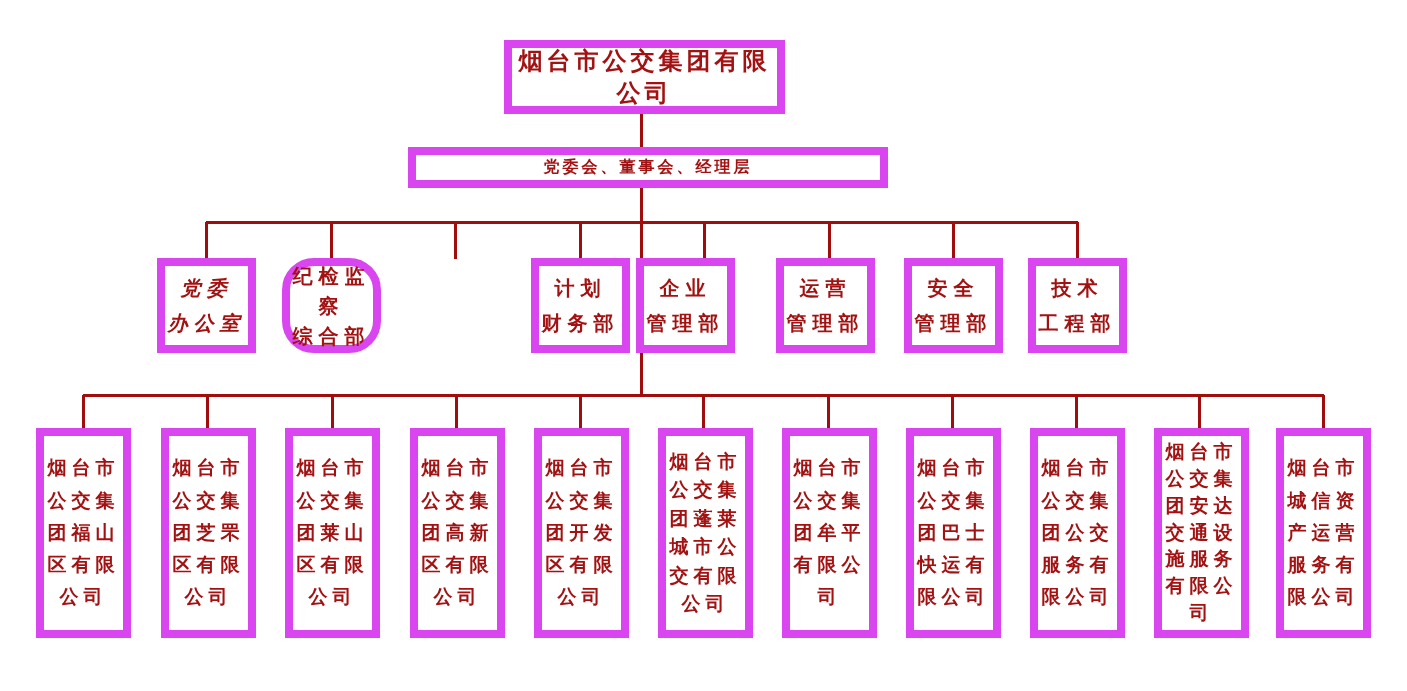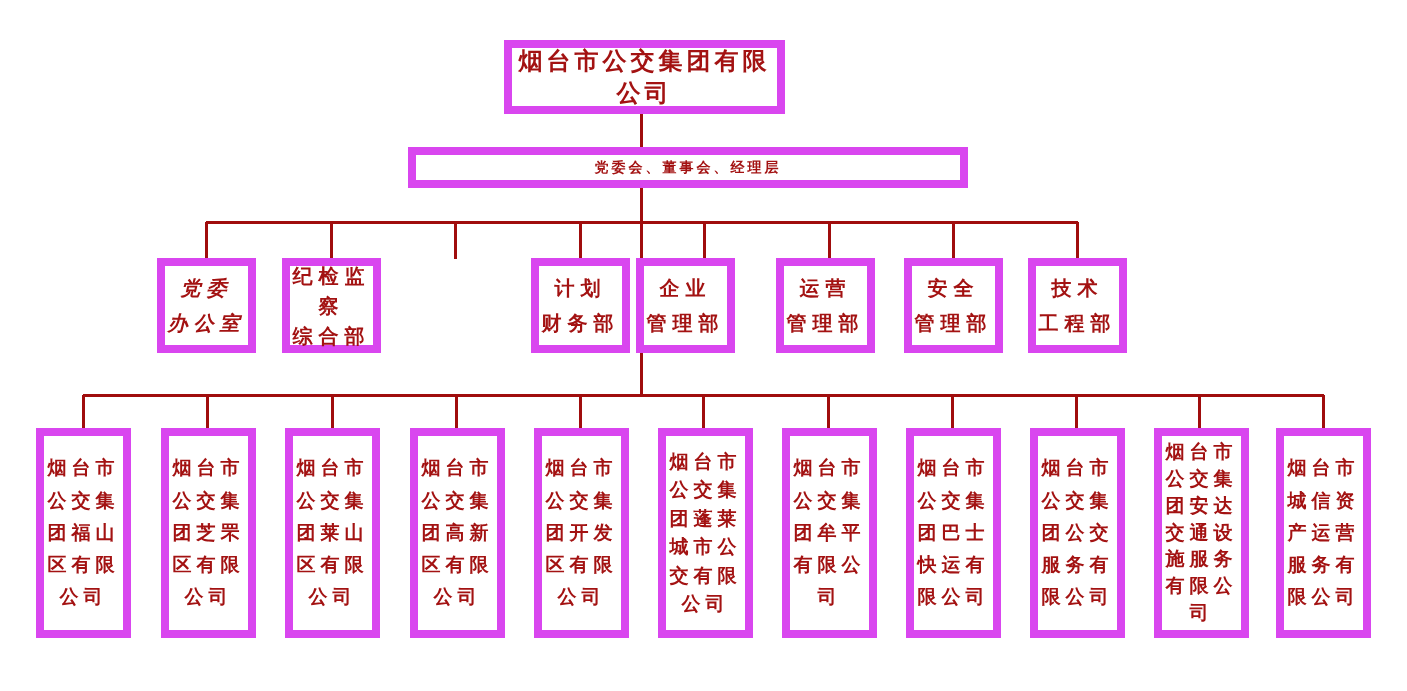--- a/index.html
+++ b/index.html
@@ -10,25 +10,25 @@
   }
   .node {
     position:absolute; box-sizing:border-box;
     border:8px solid #d946ef;
     display:flex; align-items:center; justify-content:center;
     text-align:center; white-space:pre-line; background:#ffffff;
   }
   .line { position:absolute; background:#a00d0d; }
 
   .top-node  { left:504px; top:40px;  width:281px; height:74px; font-size:24px; letter-spacing:4px; font-weight:bold; }
-  .gov-node  { left:408px; top:147px; width:560px; height:41px; font-size:14px; letter-spacing:3px; font-weight:bold; }
+  .gov-node  { left:408px; top:147px; width:480px; height:41px; font-size:16px; letter-spacing:3px; font-weight:bold; }
 
   .dept { top:258px; width:99px; height:95px; font-size:20px; letter-spacing:6px; line-height:1.75; font-weight:bold; }
   .dept.l3 { line-height:1.5; }
-  .d1 { left:157px;font-style:italic; }  .d2 { left:282px; }  .d3 { left:406px; }  .d4 { left:531px; }
+  .d1 { left:157px;font-style:italic; }  .d2 { left:282px;border-radius:32px; }  .d3 { left:406px; }  .d4 { left:531px; }
   .d5 { left:636px; }  .d6 { left:776px; }  .d7 { left:904px; }  .d8 { left:1028px; }
 
   .sub { top:428px; width:95px; height:210px; font-size:19px; letter-spacing:5px; line-height:1.7; font-weight:bold; }
   .sub.l6 { line-height:1.5; }
   .sub.l7 { line-height:1.42; }
   .s1 { left:36px; }   .s2 { left:161px; }  .s3 { left:285px; }  .s4 { left:410px; }
   .s5 { left:534px; }  .s6 { left:658px; }  .s7 { left:782px; }  .s8 { left:906px; }
   .s9 { left:1030px; } .s10 { left:1154px; } .s11 { left:1276px; }
 
   

